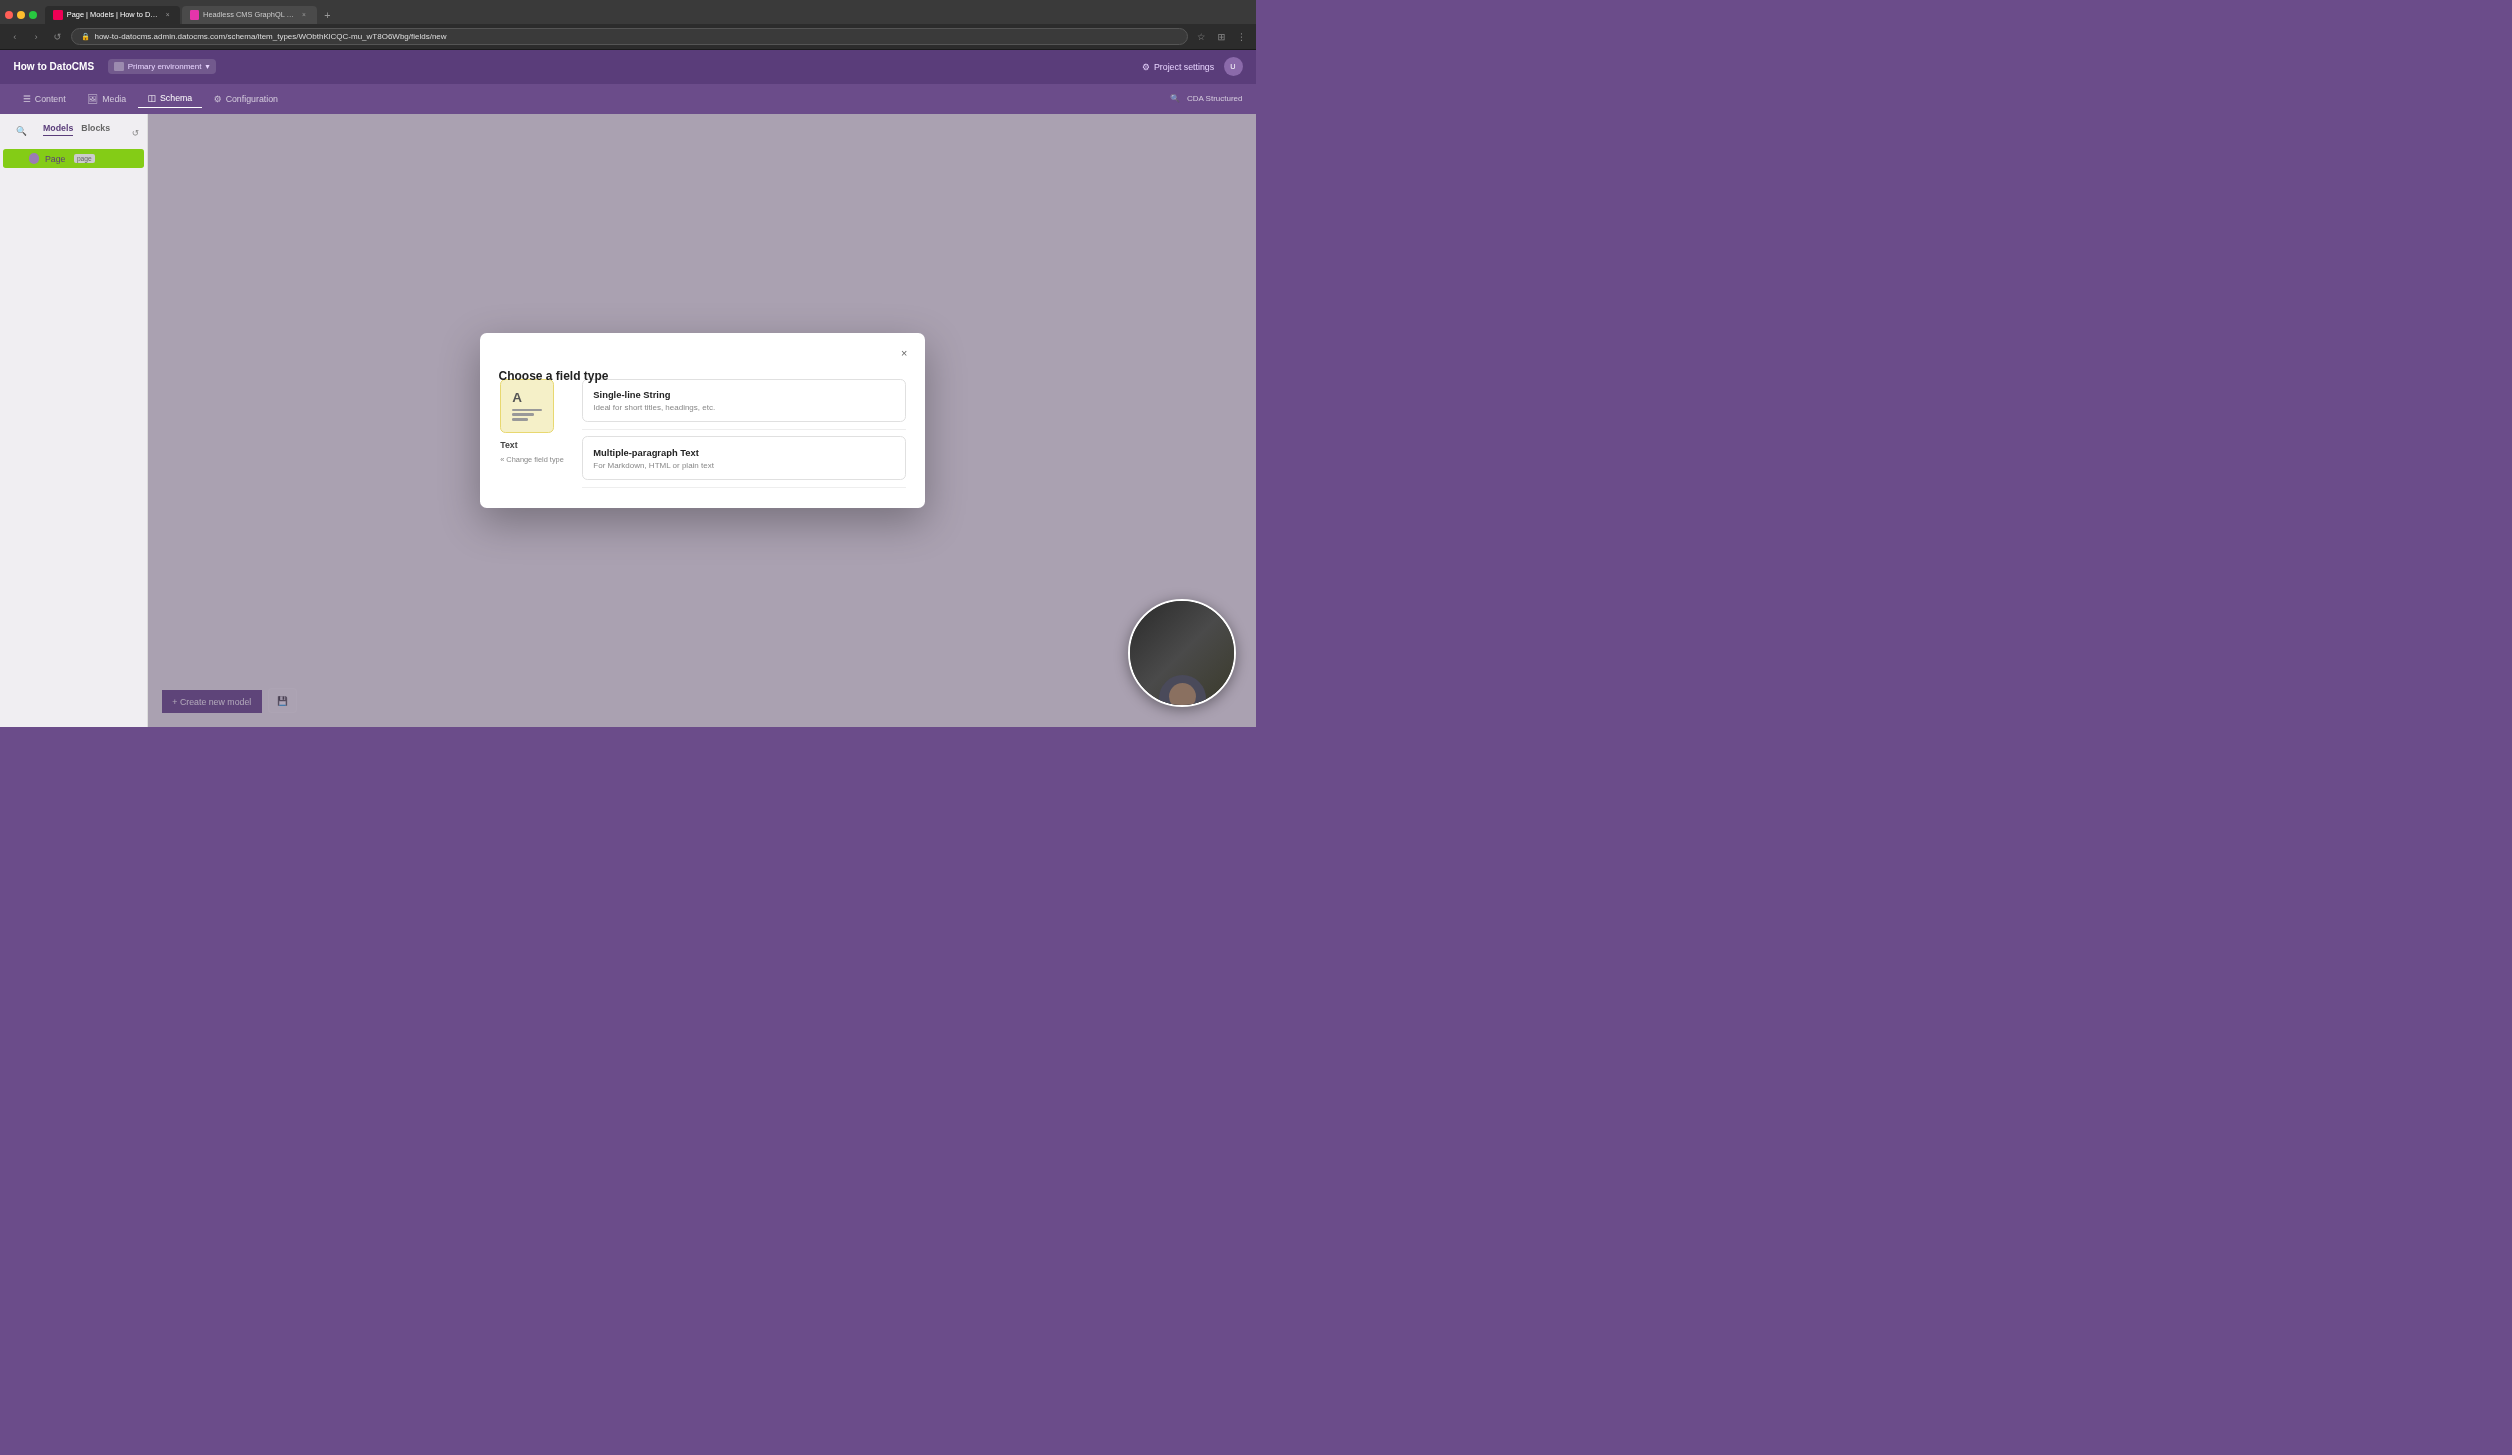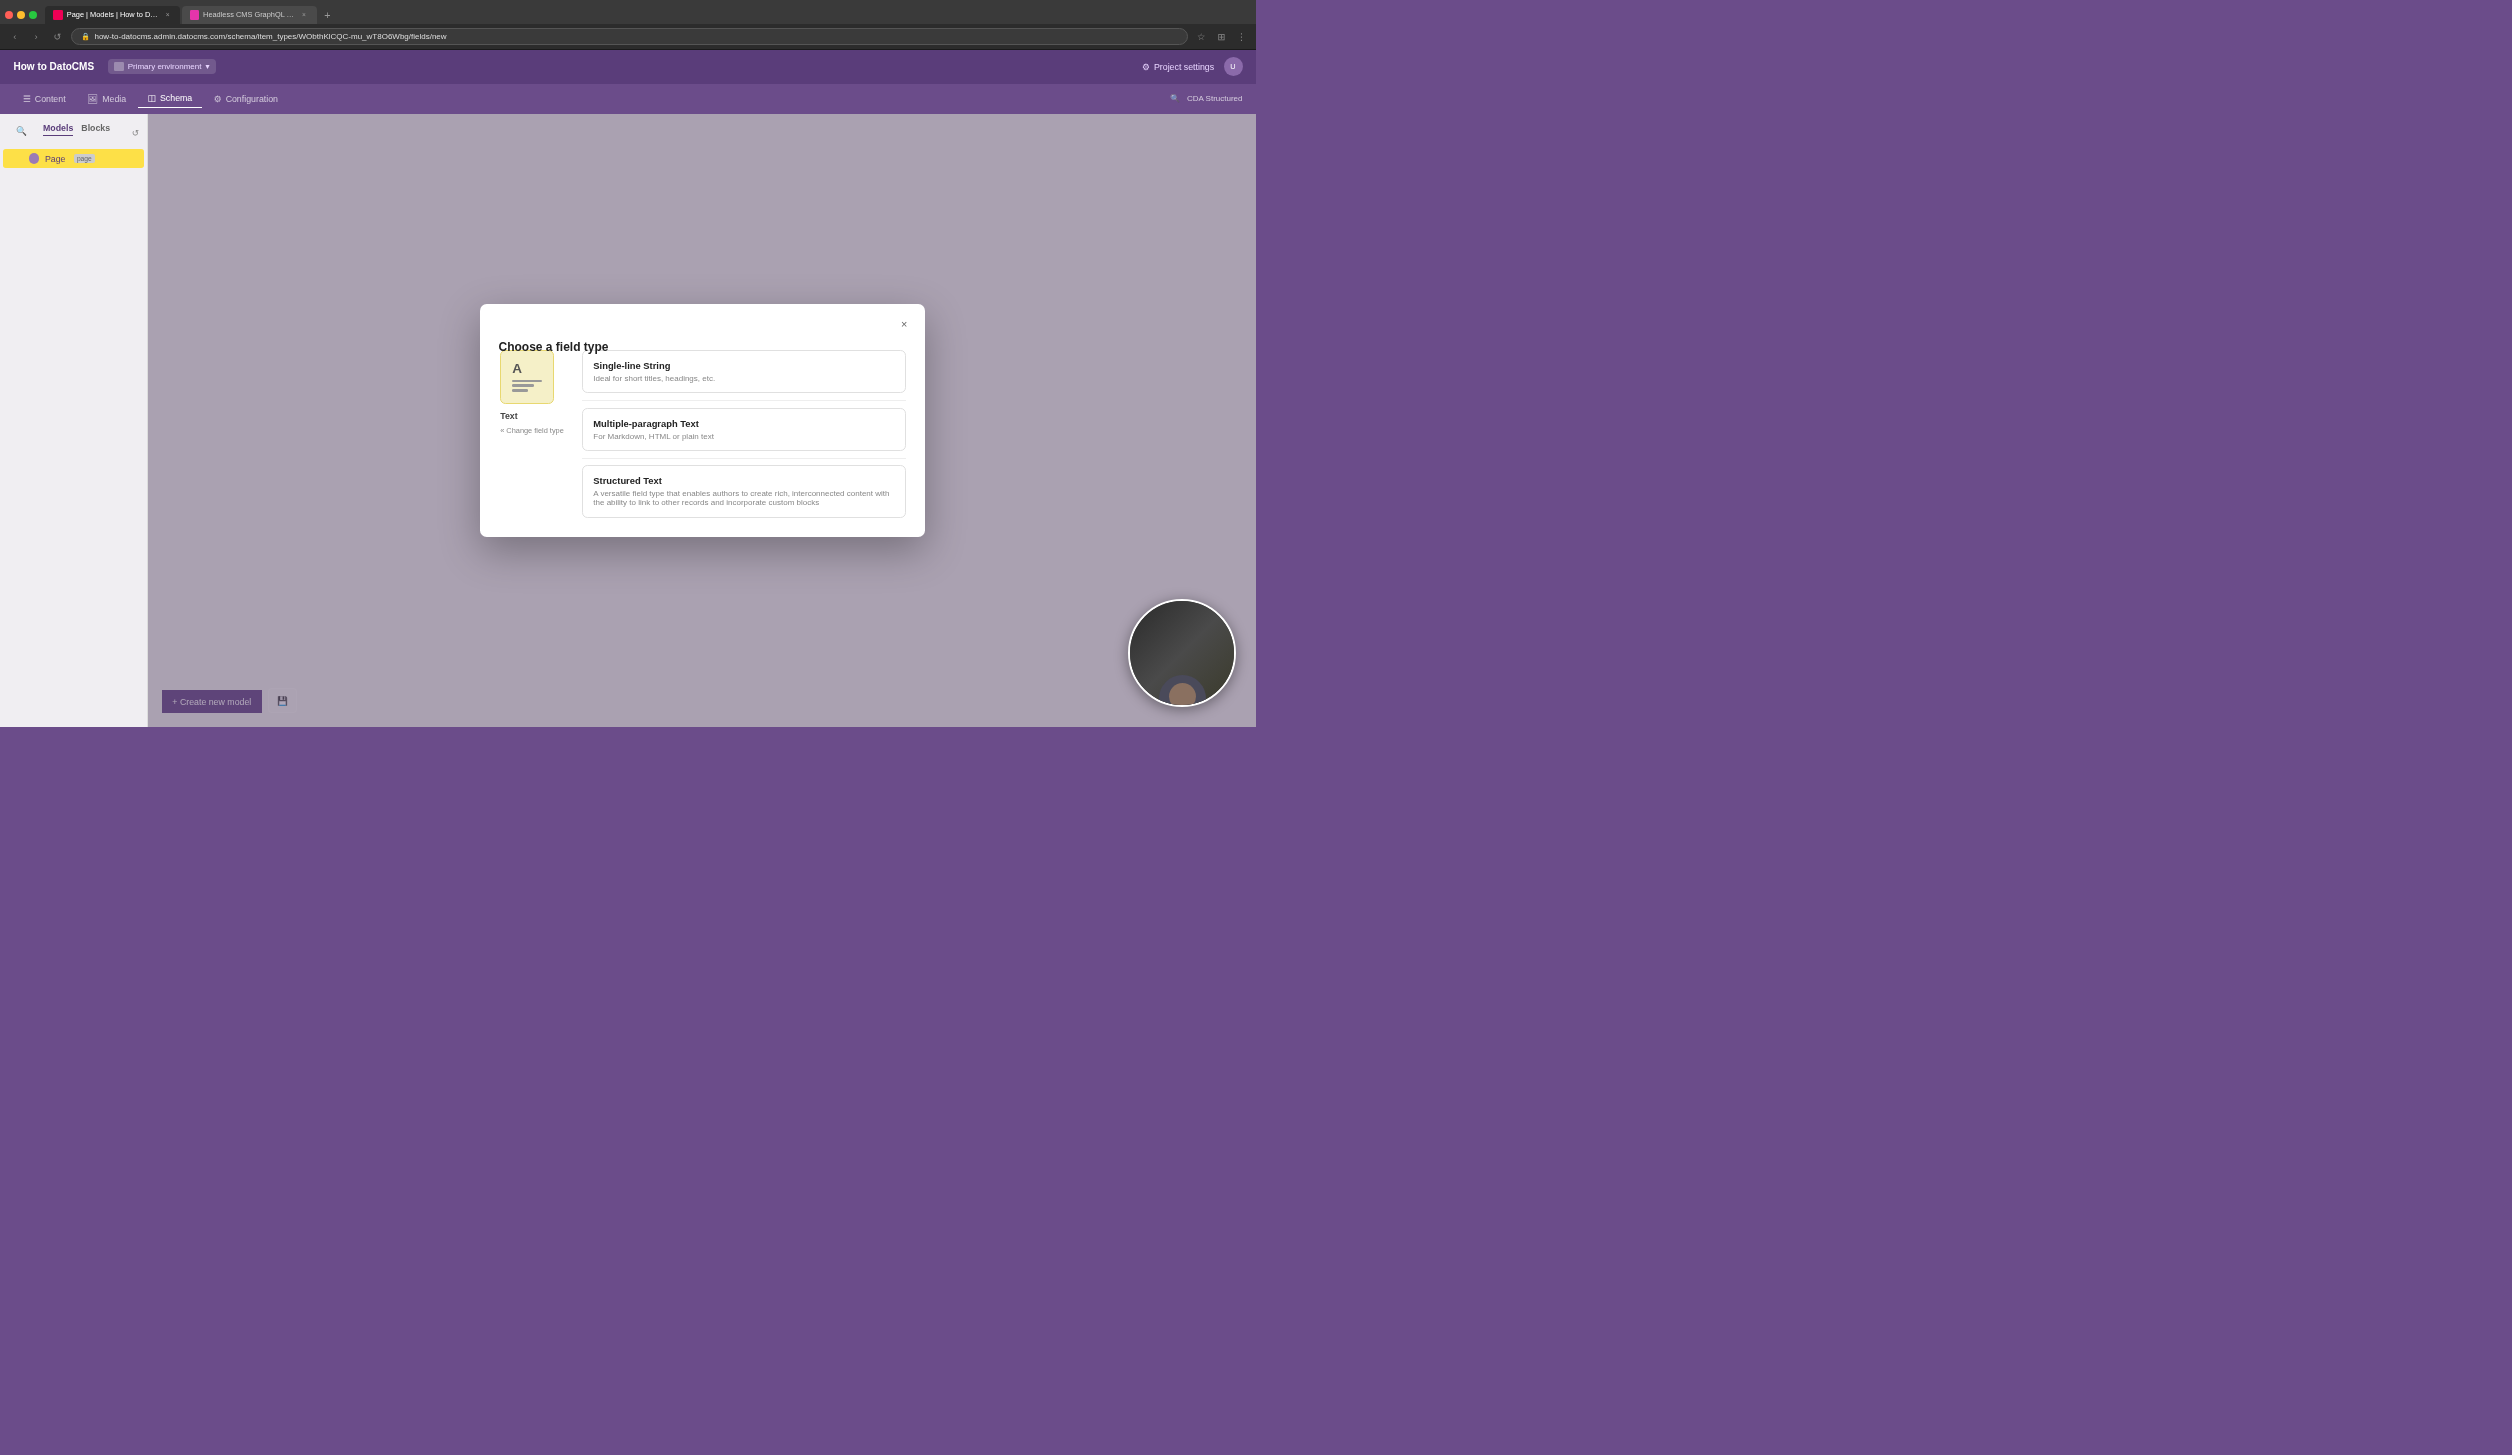--- a/index.html
+++ b/index.html
@@ -307,21 +307,21 @@
       display: flex;
       align-items: center;
       gap: 5.4px;
       padding: 4px 9.4px;
       font-size: 8.8px;
       color: #444;
       cursor: pointer;
       border-radius: 2.7px;
       margin: 0.7px 2.7px;
     }
-    .sidebar-item.active { background: #fde047; color: #5a3d7a; padding-left: 26px; }
+    .sidebar-item.active { background: #84cc16; color: #5a3d7a; padding-left: 26px; }
     .sidebar-item-icon {
       width: 10.8px;
       height: 10.8px;
       border-radius: 50%;
       background: #bbb;
       flex-shrink: 0;
     }
     .sidebar-item-badge {
       font-size: 6.7px;
       background: #ccc;
@@ -724,24 +724,20 @@
             <div class="field-option">
               <div class="field-option-title">Single-line String</div>
               <div class="field-option-desc">Ideal for short titles, headings, etc.</div>
             </div>
             <div class="divider"></div>
             <div class="field-option">
               <div class="field-option-title">Multiple-paragraph Text</div>
               <div class="field-option-desc">For Markdown, HTML or plain text</div>
             </div>
             <div class="divider"></div>
-            <div class="field-option">
-              <div class="field-option-title">Structured Text</div>
-              <div class="field-option-desc">A versatile field type that enables authors to create rich, interconnected content with the ability to link to other records and incorporate custom blocks</div>
-            </div>
           </div>
         </div>
       </div>
 
       <button class="create-model-btn">
         <span>+ Create new model</span>
       </button>
       <button class="save-icon-btn">
         <span>💾</span>
       </button>

